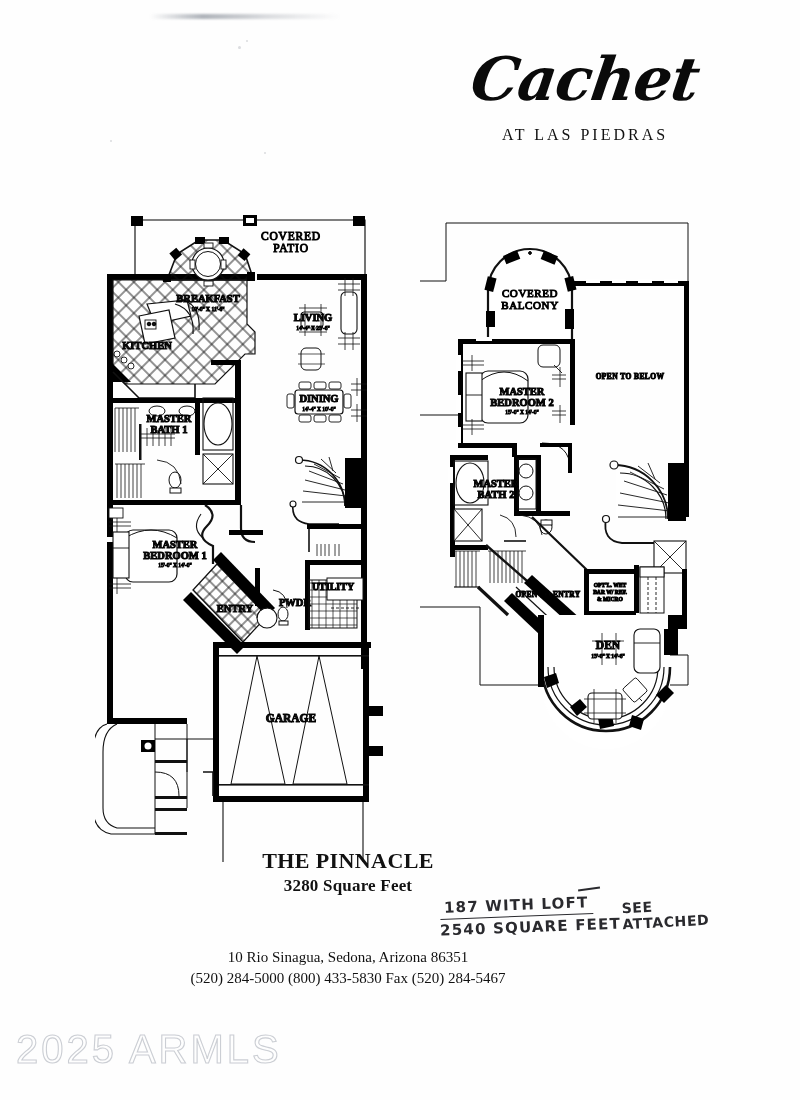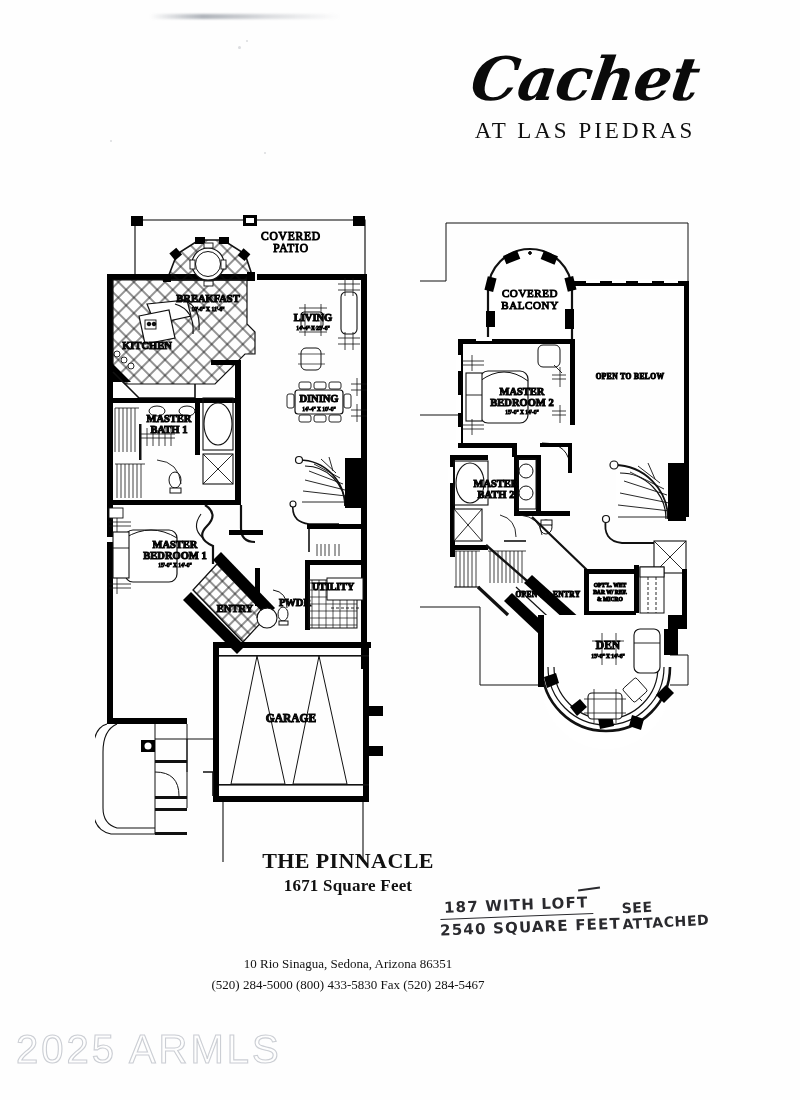--- a/index.html
+++ b/index.html
@@ -27,22 +27,22 @@
   .logo-script{
     font-family:"DejaVu Serif", serif;
     font-style:italic;font-weight:700;
     font-size:60px;line-height:62px;
     letter-spacing:-1px;
     color:#0a0a0a;
     transform:skewX(-8deg);
   }
   .logo-sub{
     font-family:"Liberation Serif", serif;
-    font-size:23px;letter-spacing:3.0px;
-    font-weight:400;margin-top:8px;color:#101010;
+    font-size:16px;letter-spacing:3.0px;
+    font-weight:400;margin-top:16px;color:#101010;
   }
 
   
   .plan{position:absolute;}
   #plan-first{left:95px;top:212px;width:305px;height:650px;}
   #plan-second{left:420px;top:215px;width:300px;height:560px;}
   .plan svg{display:block;width:100%;height:100%;}
 
   
   .footer{position:absolute;left:0;top:848px;width:696px;}
@@ -62,22 +62,22 @@
     font-weight:700;color:#2a2a2e;
     transform:rotate(-2.2deg);
     letter-spacing:1.2px;
   }
   #hand-loft{left:440px;top:2px;font-size:15px;border-bottom:1.6px solid #2a2a2e;padding:0 4px 2px 4px;}
   #hand-sqft{left:440px;top:24px;font-size:15px;}
   #hand-attached{left:622px;top:4px;font-size:14px;transform:rotate(-3deg);letter-spacing:.6px;}
   #hand-tick{position:absolute;left:578px;top:-6px;width:22px;height:1.6px;background:#2a2a2e;transform:rotate(-8deg);}
 
   .addr{
-    text-align:center;margin-top:13px;
-    font-family:"Liberation Serif", serif;font-size:13px;line-height:21px;
+    text-align:center;margin-top:7px;
+    font-family:"Liberation Serif", serif;font-size:15px;line-height:21px;
   }
 
   
   .watermark{
     position:absolute;left:16px;top:1027px;
     font-family:"Liberation Sans", sans-serif;
     font-size:40px;font-weight:400;letter-spacing:3px;
     color:transparent;
     -webkit-text-stroke:1.1px #c9ccd2;
     opacity:.95;
@@ -518,21 +518,21 @@
 
         <text x="188" y="434" font-family="Liberation Serif, serif" font-size="11.5" font-weight="bold" fill="#111" text-anchor="middle">DEN</text>
         <text x="188" y="443" font-family="Liberation Serif, serif" font-size="5.5" fill="#111" text-anchor="middle">13'-0" X 14'-6"</text>
       </g>
     </svg>
   </div>
 
   <div class="footer">
     <div class="title-block">
       <div class="pinnacle">THE PINNACLE</div>
-      <div class="sqft">1671 Square Feet</div>
+      <div class="sqft">3280 Square Feet</div>
     </div>
 
     <div class="hand-wrap">
       <div id="hand-tick"></div>
       <div class="hand" id="hand-loft">187 WITH LOFT</div>
       <div class="hand" id="hand-sqft">2540 SQUARE FEET</div>
       <div class="hand" id="hand-attached">SEE ATTACHED</div>
     </div>
 
     <div class="addr">

